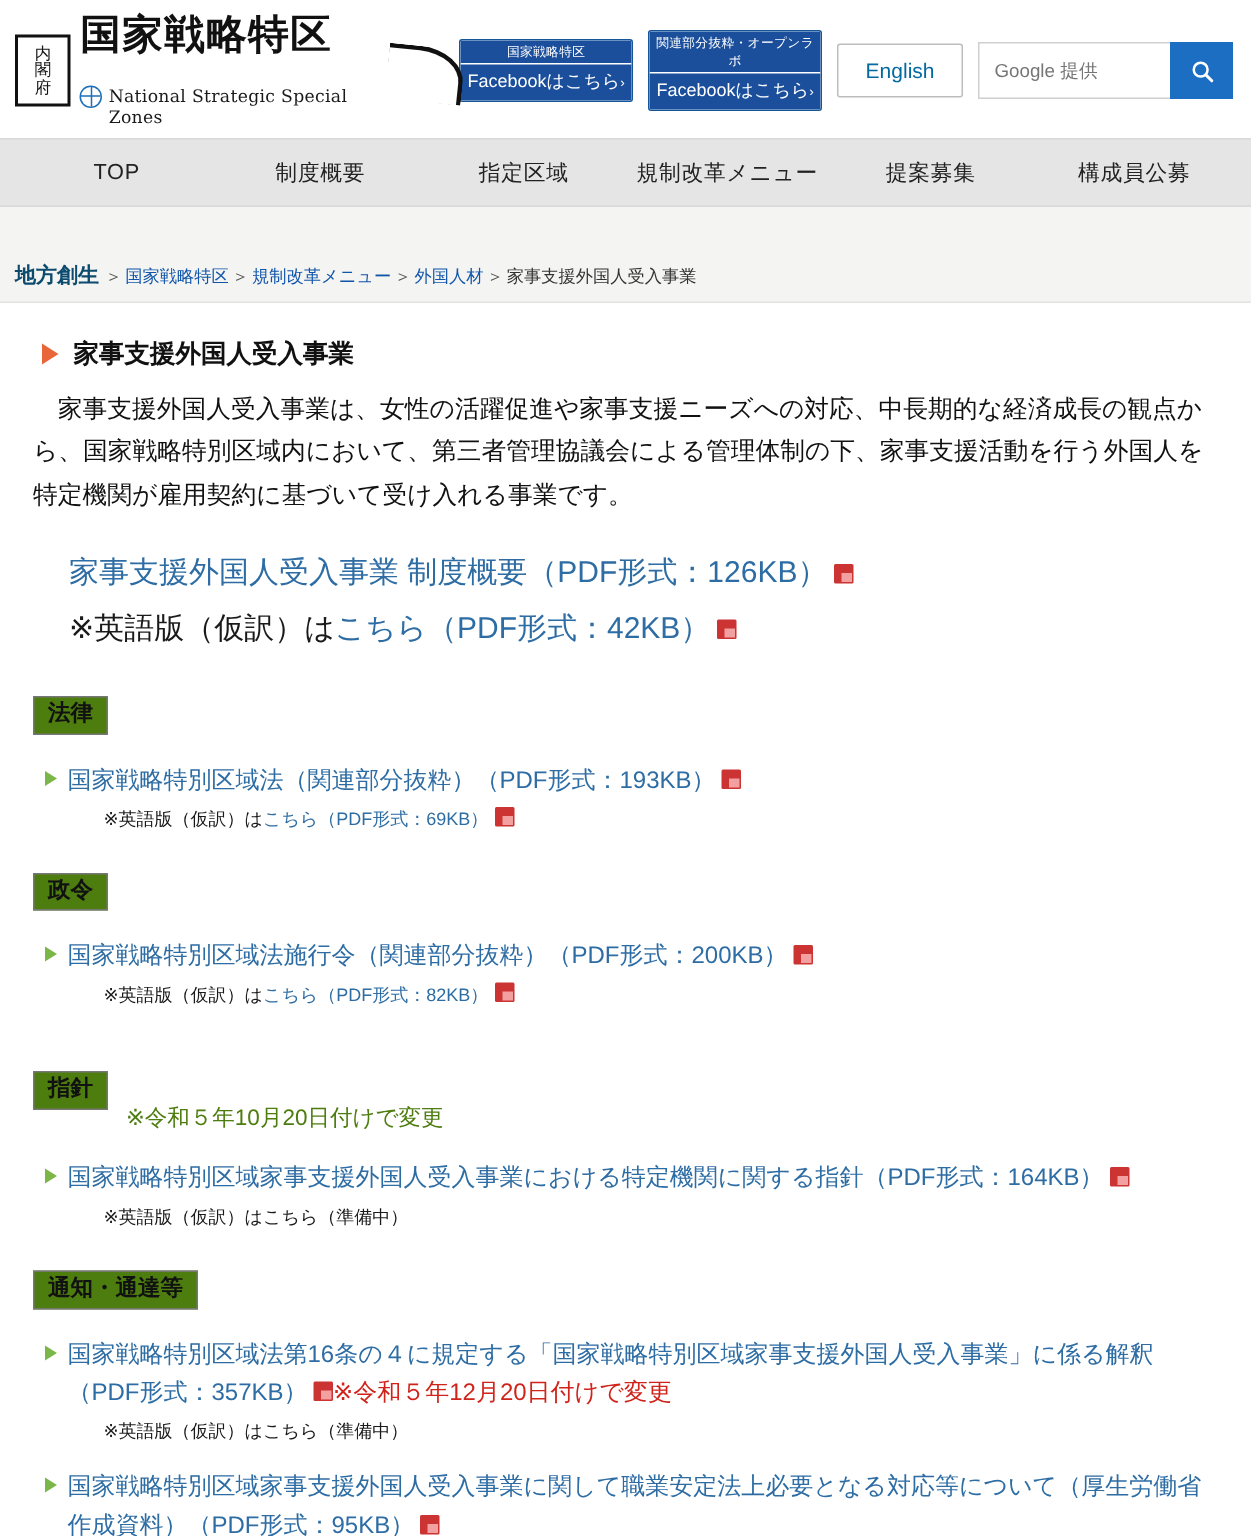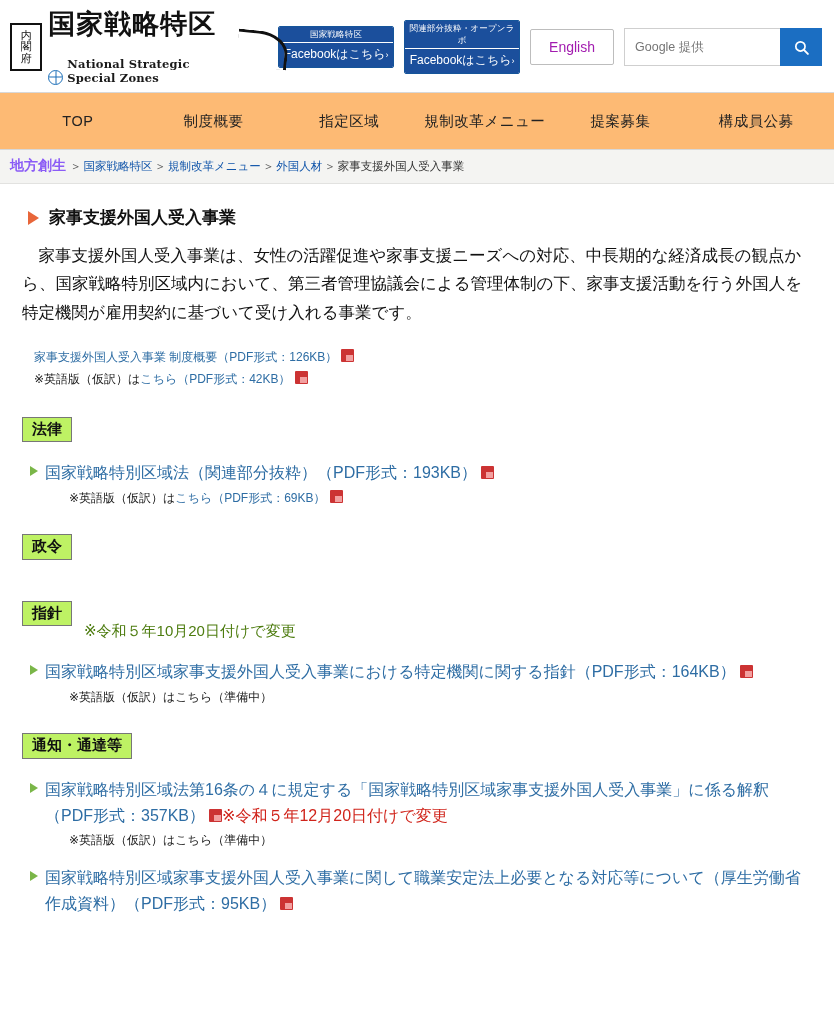--- a/index.html
+++ b/index.html
@@ -34,21 +34,21 @@
   }
   .logo-text { display: flex; flex-direction: column; justify-content: center; }
   .logo-main {
     font-size: 27px;
     font-weight: bold;
     letter-spacing: 1px;
     color: #111;
     font-family: "DejaVu Serif", serif;
     line-height: 1.1;
   }
-  .logo-sub-row { display: flex; align-items: flex-end; gap: 4px; margin-top: 18px; font-weight: bold; }
+  .logo-sub-row { display: flex; align-items: flex-start; gap: 4px; margin-top: 18px; }
   .logo-globe {
     width: 15px; height: 15px; border-radius: 50%;
     border: 1.5px solid #1c6fb8;
     position: relative; flex: none;
   }
   .logo-globe:before {
     content: ""; position: absolute; left: 50%; top: 0; bottom: 0;
     width: 1px; background: #1c6fb8; transform: translateX(-50%);
   }
   .logo-globe:after {
@@ -95,53 +95,53 @@
     background: #1b4f9c; color: #fff; font-weight: normal;
     padding: 3px 0 4px; font-size: 12px;
     border-top: 1px solid #fff;
   }
   .fb-bot .chev { font-size: 9px; }
   .english-btn {
     border: 1px solid #bdbdbd;
     background: #fff;
     border-radius: 2px;
     font-size: 14px;
-    color: #a21caf;
+    color: #0369a1;
     padding: 9px 18px;
     cursor: pointer;
   }
   .search-wrap { display: flex; align-items: stretch; }
   .search-input {
-    width: 156px; height: 38px;
+    width: 128px; height: 38px;
     border: 1px solid #cfcfcf;
     border-right: none;
     font-size: 12.5px;
     color: #8a8a8a;
     padding: 0 10px;
     background: #fff;
     outline: none;
     font-family: "Liberation Sans", sans-serif;
   }
   .search-btn {
     width: 42px; height: 38px;
     background: #1b6ec2;
     border: none;
     display: flex; align-items: center; justify-content: center;
     cursor: pointer;
   }
   .search-btn svg { display: block; }
 
   
   .nav {
-    background: #fdba74;
+    background: #e5e5e5;
     border-top: 1px solid #d8d8d8;
     border-bottom: 1px solid #d8d8d8;
     display: flex;
     align-items: center;
-    height: 58px;
+    height: 46px;
     padding: 0 10px;
   }
   .nav-item {
     flex: 1;
     text-align: center;
     font-size: 14.5px;
     color: #222;
     cursor: pointer;
     letter-spacing: .5px;
   }
@@ -149,21 +149,21 @@
   
   .breadcrumb {
     background: #f4f4f2;
     border-bottom: 1px solid #e2e2e0;
     padding: 7px 10px 8px;
     font-size: 11.5px;
     color: #333;
     display: flex; align-items: baseline; flex-wrap: wrap; gap: 0;
   }
   .crumb-lead {
-    color: #8b5cf6; font-weight: bold; font-size: 14px; margin-right: 2px;
+    color: #0c4a6e; font-weight: bold; font-size: 14px; margin-right: 2px; margin-top: 30px;
   }
   .crumb-sep { color: #555; margin: 0 2px; }
   .crumb-link { color: #1155aa; text-decoration: none; }
   .crumb-cur { color: #333; }
 
   
   .main { padding: 18px 24px 10px 22px; }
   .page-title {
     display: flex; align-items: center; gap: 10px;
     font-size: 17px; font-weight: bold; color: #111;
@@ -176,24 +176,24 @@
     border-bottom: 7px solid transparent;
   }
   .lead {
     font-size: 16.5px;
     line-height: 1.72;
     color: #111;
     text-indent: 1em;
     margin: 0 0 20px 0;
   }
   .link-line {
-    font-size: 12px;
+    font-size: 20px;
     line-height: 1.85;
     color: #1a1a1a;
-    margin-left: 12px;
+    margin-left: 24px;
   }
   .doc-link { color: #2e6da4; text-decoration: none; cursor: pointer; }
   .pdf-ico {
     display: inline-block;
     width: 13px; height: 13px;
     vertical-align: -1px;
     margin-left: 4px;
     background: #c33;
     border-radius: 1px;
     position: relative;
@@ -201,21 +201,21 @@
   .pdf-ico:after {
     content: "";
     position: absolute; right: 1px; bottom: 1px;
     width: 7px; height: 6px; background: #f2a0a0;
   }
 
   .sec { margin-top: 26px; }
   .sec-head { display: flex; align-items: center; gap: 12px; margin-bottom: 6px; }
   .badge {
     border: 1px solid #777;
-    background: #bef264;
+    background: #4d7c0f;
     font-size: 15px;
     font-weight: bold;
     color: #111;
     padding: 3px 9px 4px;
     line-height: 1.1;
   }
   .note-red { color: #4d7c0f; font-size: 15px; font-weight: normal; margin-top: 36px; }
   .item {
     display: flex; gap: 7px;
     font-size: 16px; line-height: 1.62;
@@ -331,20 +331,29 @@
           <span>※英語版（仮訳）は</span><a class="doc-link">こちら（PDF形式：69KB）</a><span class="pdf-ico"></span>
         </div>
       </div>
     </div>
   </div>
 
   <div class="sec">
     <div class="sec-head">
       <span class="badge">政令</span>
     </div>
+    <div class="item">
+      <span class="bullet"></span>
+      <div class="item-body">
+        <a class="doc-link">国家戦略特別区域法施行令（関連部分抜粋）（PDF形式：200KB）</a><span class="pdf-ico"></span>
+        <div class="sub-line">
+          <span>※英語版（仮訳）は</span><a class="doc-link">こちら（PDF形式：82KB）</a><span class="pdf-ico"></span>
+        </div>
+      </div>
+    </div>
   </div>
 
   <div class="sec">
     <div class="sec-head">
       <span class="badge">指針</span>
       <span class="note-red">※令和５年10月20日付けで変更</span>
     </div>
     <div class="item">
       <span class="bullet"></span>
       <div class="item-body">

